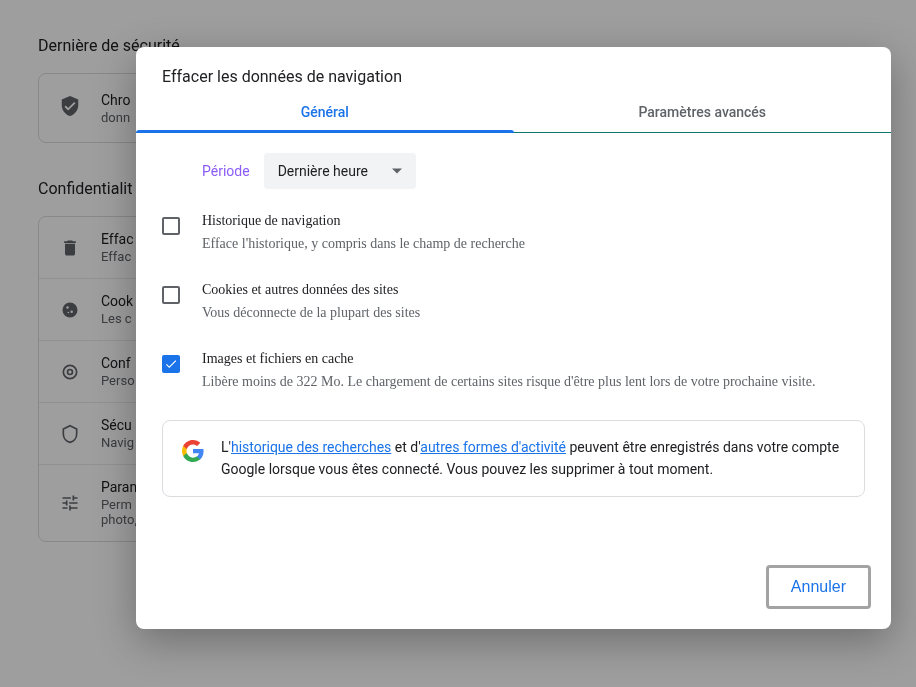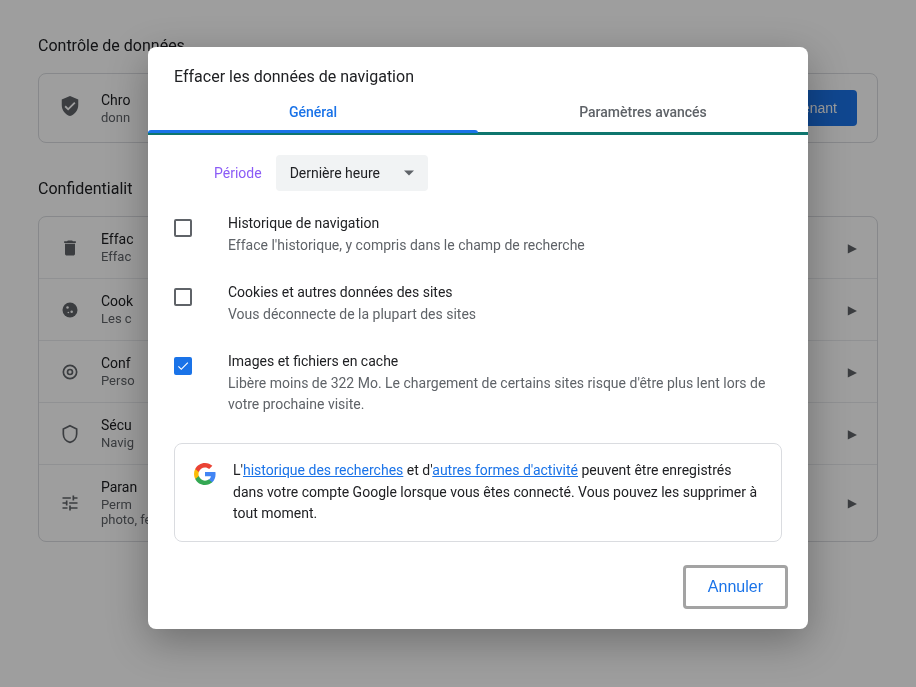--- a/index.html
+++ b/index.html
@@ -27,43 +27,43 @@
 .row:last-child { border-bottom: none; }
 .row .ico { width: 22px; height:22px; color: #5f6368; display:flex; align-items:center; justify-content:center;}
 .row .rt { flex: 1; }
 .row .rtitle { font-size: 14px; color: #202124; }
 .row .rsub { font-size: 13px; color: #5f6368; margin-top: 2px; }
 .row .chev { color: #5f6368; font-size: 12px;}
 
 .overlay { position: absolute; inset: 0; background: rgba(0,0,0,0.38); }
 
 .dialog {
-  position: absolute; left: 148px; top: 47px; width: 660px; height: 582px;
+  position: absolute; left: 136px; top: 47px; width: 755px; height: 582px;
   background: #fff; border-radius: 8px; box-shadow: 0 12px 40px rgba(0,0,0,0.3);
   display:flex; flex-direction: column;
 }
 .dlg-title { font-size: 16px; color: #202124; padding: 20px 26px 18px; font-weight: 400; }
-.tabs { display:flex; border-bottom: 3px solid #0f766e; justify-content: flex-end; }
+.tabs { display:flex; border-bottom: 1px solid #0f766e; justify-content: flex-end; }
 .tab { flex: 1; text-align:center; padding: 0 0 12px; font-size: 14px; color: #5f6368; font-weight: 500; cursor: pointer; position:relative;}
 .tab.active { color:#1a73e8; }
 .tab.active::after { content:""; position:absolute; left:0; right:0; bottom:-1px; height:3px; background:#1a73e8; border-radius: 3px 3px 0 0;}
 
 .dlg-body { padding: 20px 26px 8px; flex:1; overflow-y:auto; position:relative;}
 .period-row { display:flex; align-items:center; gap:14px; margin-bottom:24px;}
 .period-label { font-size:14px; color:#8b5cf6;margin-left:40px; }
 .select {
   background:#f1f3f4; border:none; border-radius:4px; padding: 10px 48px 10px 14px;
   font-size:14px; color:#202124; position:relative;
 }
 .select::after {
   content:""; position:absolute; right:14px; top:50%; transform:translateY(-50%);
   border-left:5px solid transparent; border-right:5px solid transparent; border-top:5px solid #5f6368;
 }
 
-.chk-row { display:flex; gap:36px; margin-bottom:28px; align-items:flex-start;}
+.chk-row { display:flex; gap:22px; margin-bottom:28px; align-items:flex-start;font-family:Liberation Serif, serif;}
 .chkbox {
   width:18px; height:18px; border:2px solid #5f6368; border-radius:2px; flex-shrink:0; margin-top:4px;
   display:flex; align-items:center; justify-content:center;
 }
 .chkbox.checked { background:#1a73e8; border-color:#1a73e8; }
 .chkbox.checked svg { display:block; }
 .chkbox svg { display:none; }
 .chk-txt { flex:1; }
 .chk-title { font-size:14px; color:#202124; margin-bottom:4px;}
 .chk-sub { font-size:14px; color:#5f6368; line-height:1.5;}
@@ -90,21 +90,21 @@
 .dlg-body::-webkit-scrollbar { width:15px; }
 .dlg-body::-webkit-scrollbar-track { background:#f1f1f1; }
 .dlg-body::-webkit-scrollbar-thumb { background:#c1c1c1; }
 
 </style>
 </head>
 <body>
 
 <div class="bg">
 
-  <div class="sec-title">Contrôle de données</div>
+  <div class="sec-title">Dernière de sécurité</div>
   <div class="card">
     <span class="ico">
       <svg width="22" height="22" viewBox="0 0 24 24" fill="#5f6368">
           <path d="M12 1L3 5v6c0 5.55 3.84 10.74 9 12 5.16-1.26 9-6.45 9-12V5l-9-4zm-2 16l-4-4 1.41-1.41L10 14.17l6.59-6.59L18 9l-8 8z"></path>
         </svg>
     </span>
     <div class="txt">
       <div class="title"><span>Chro</span></div>
       <div class="sub"><span>donn</span></div>
     </div>

